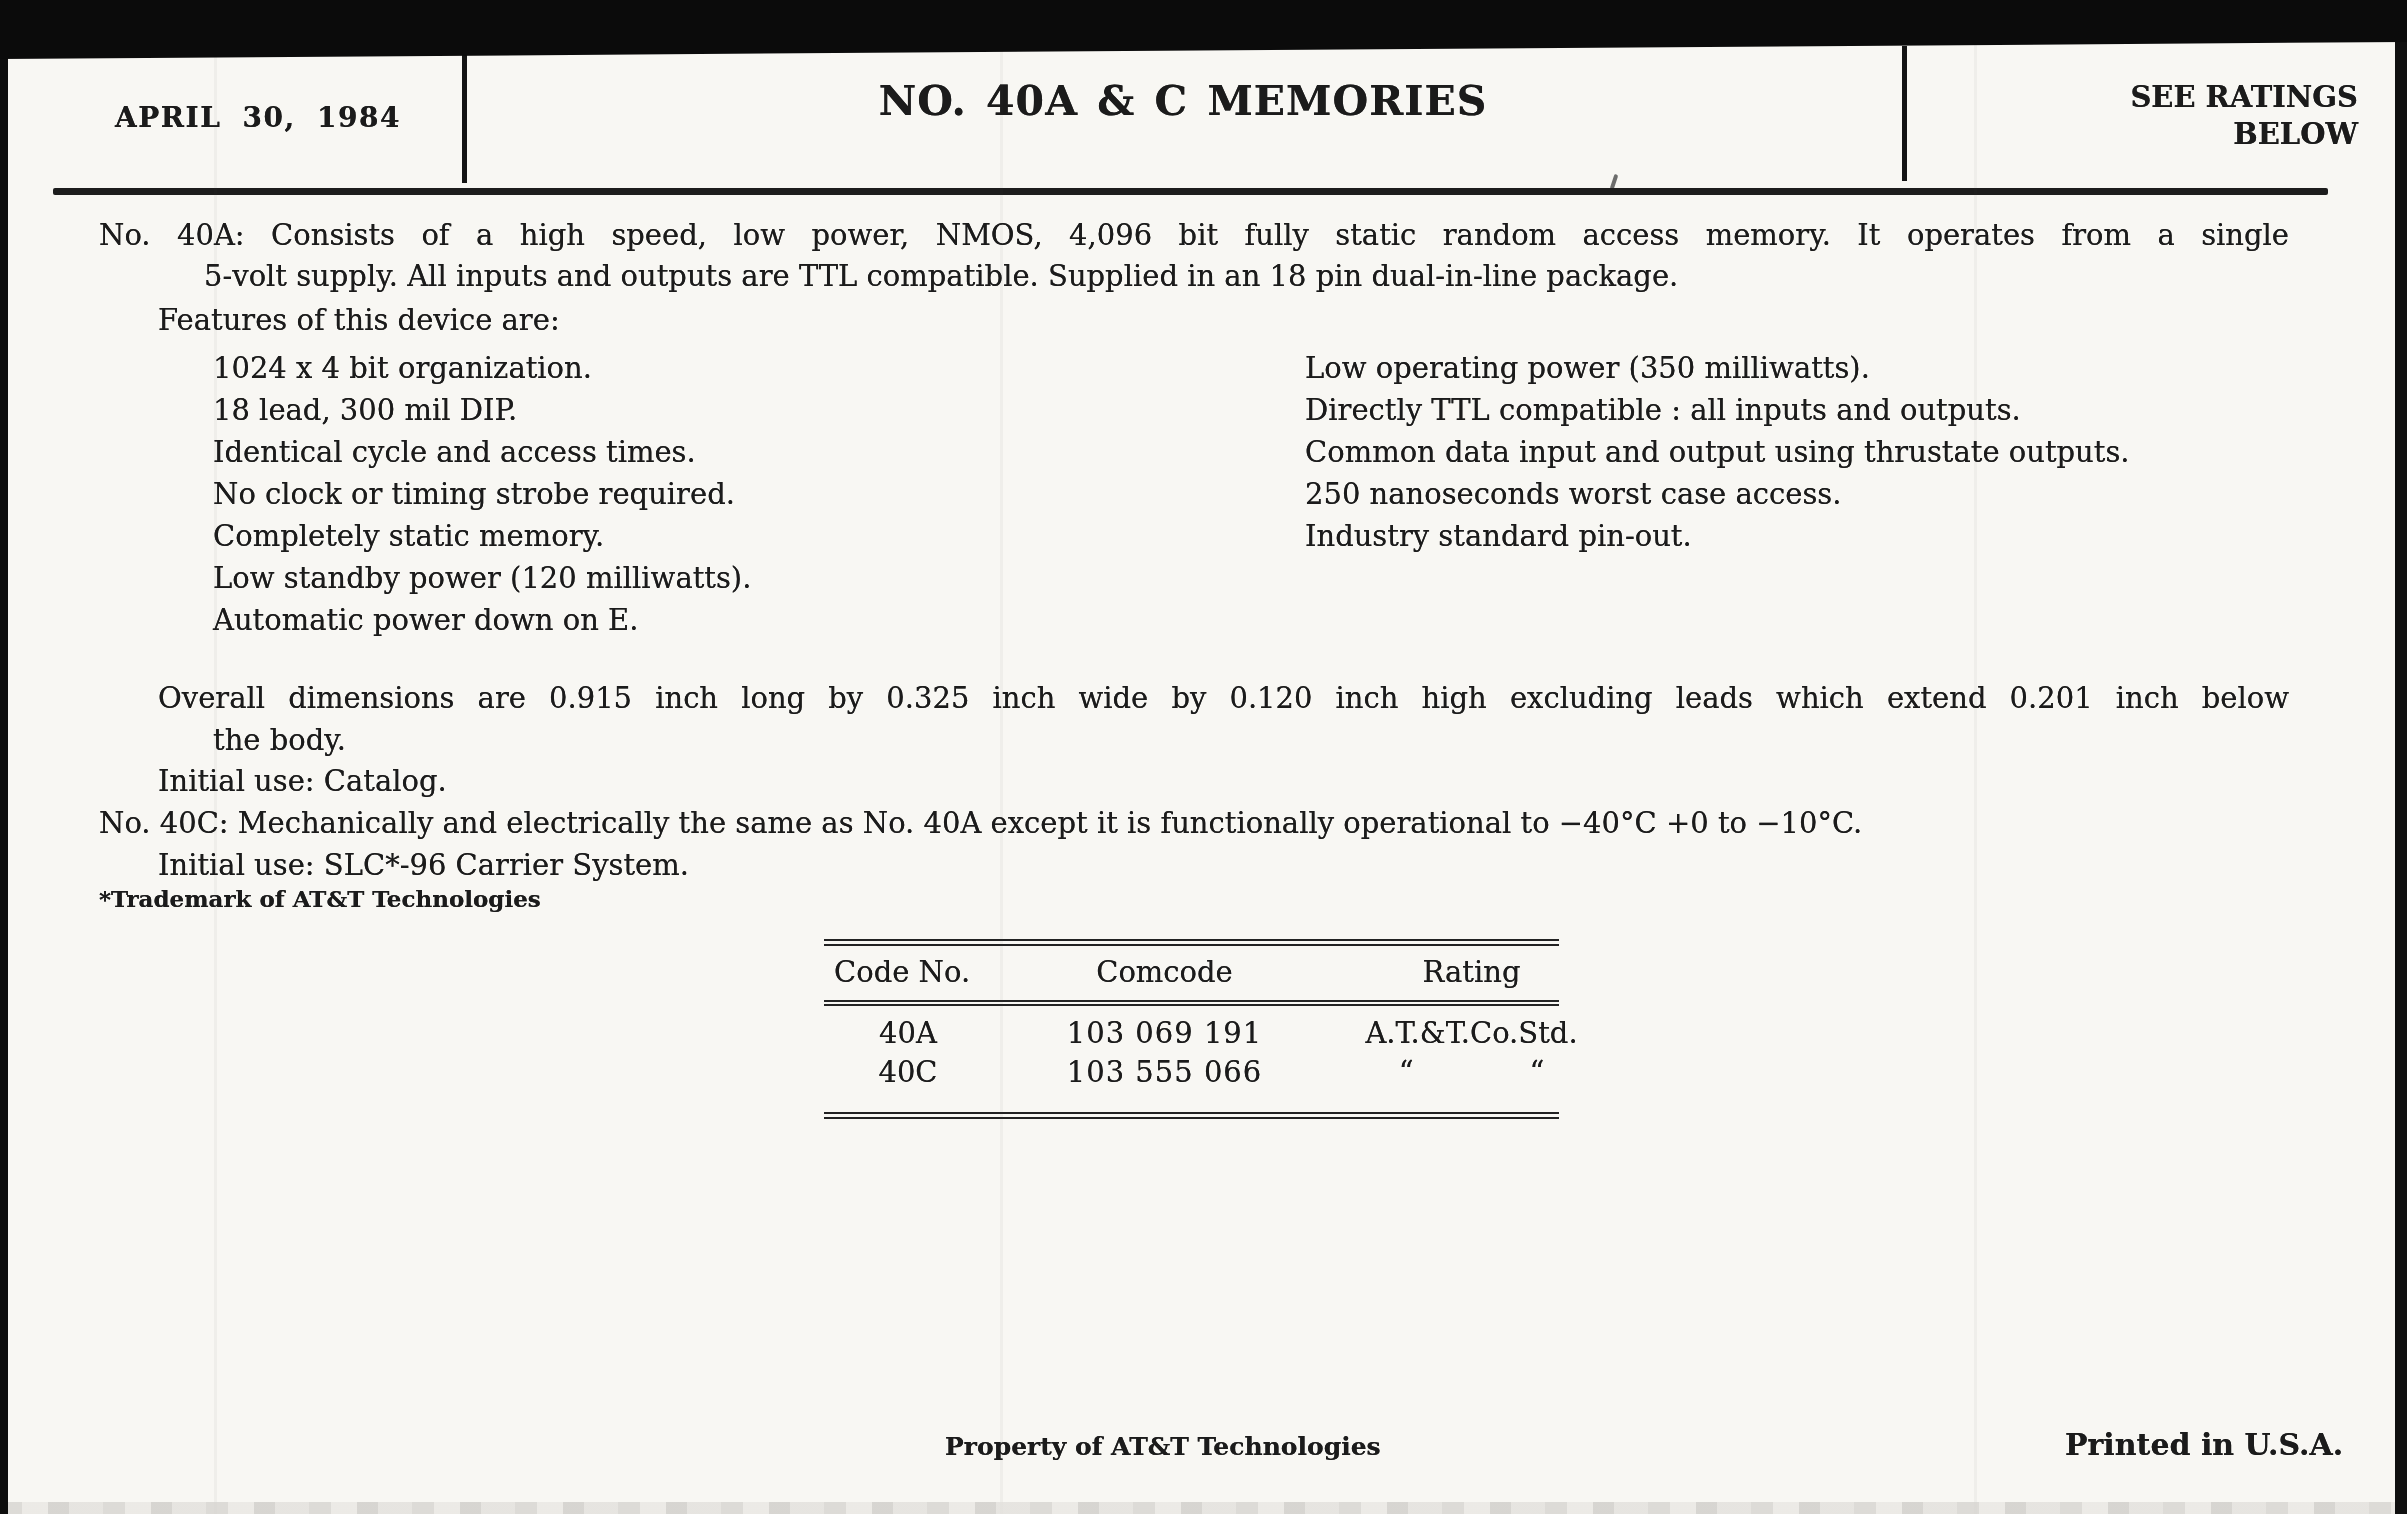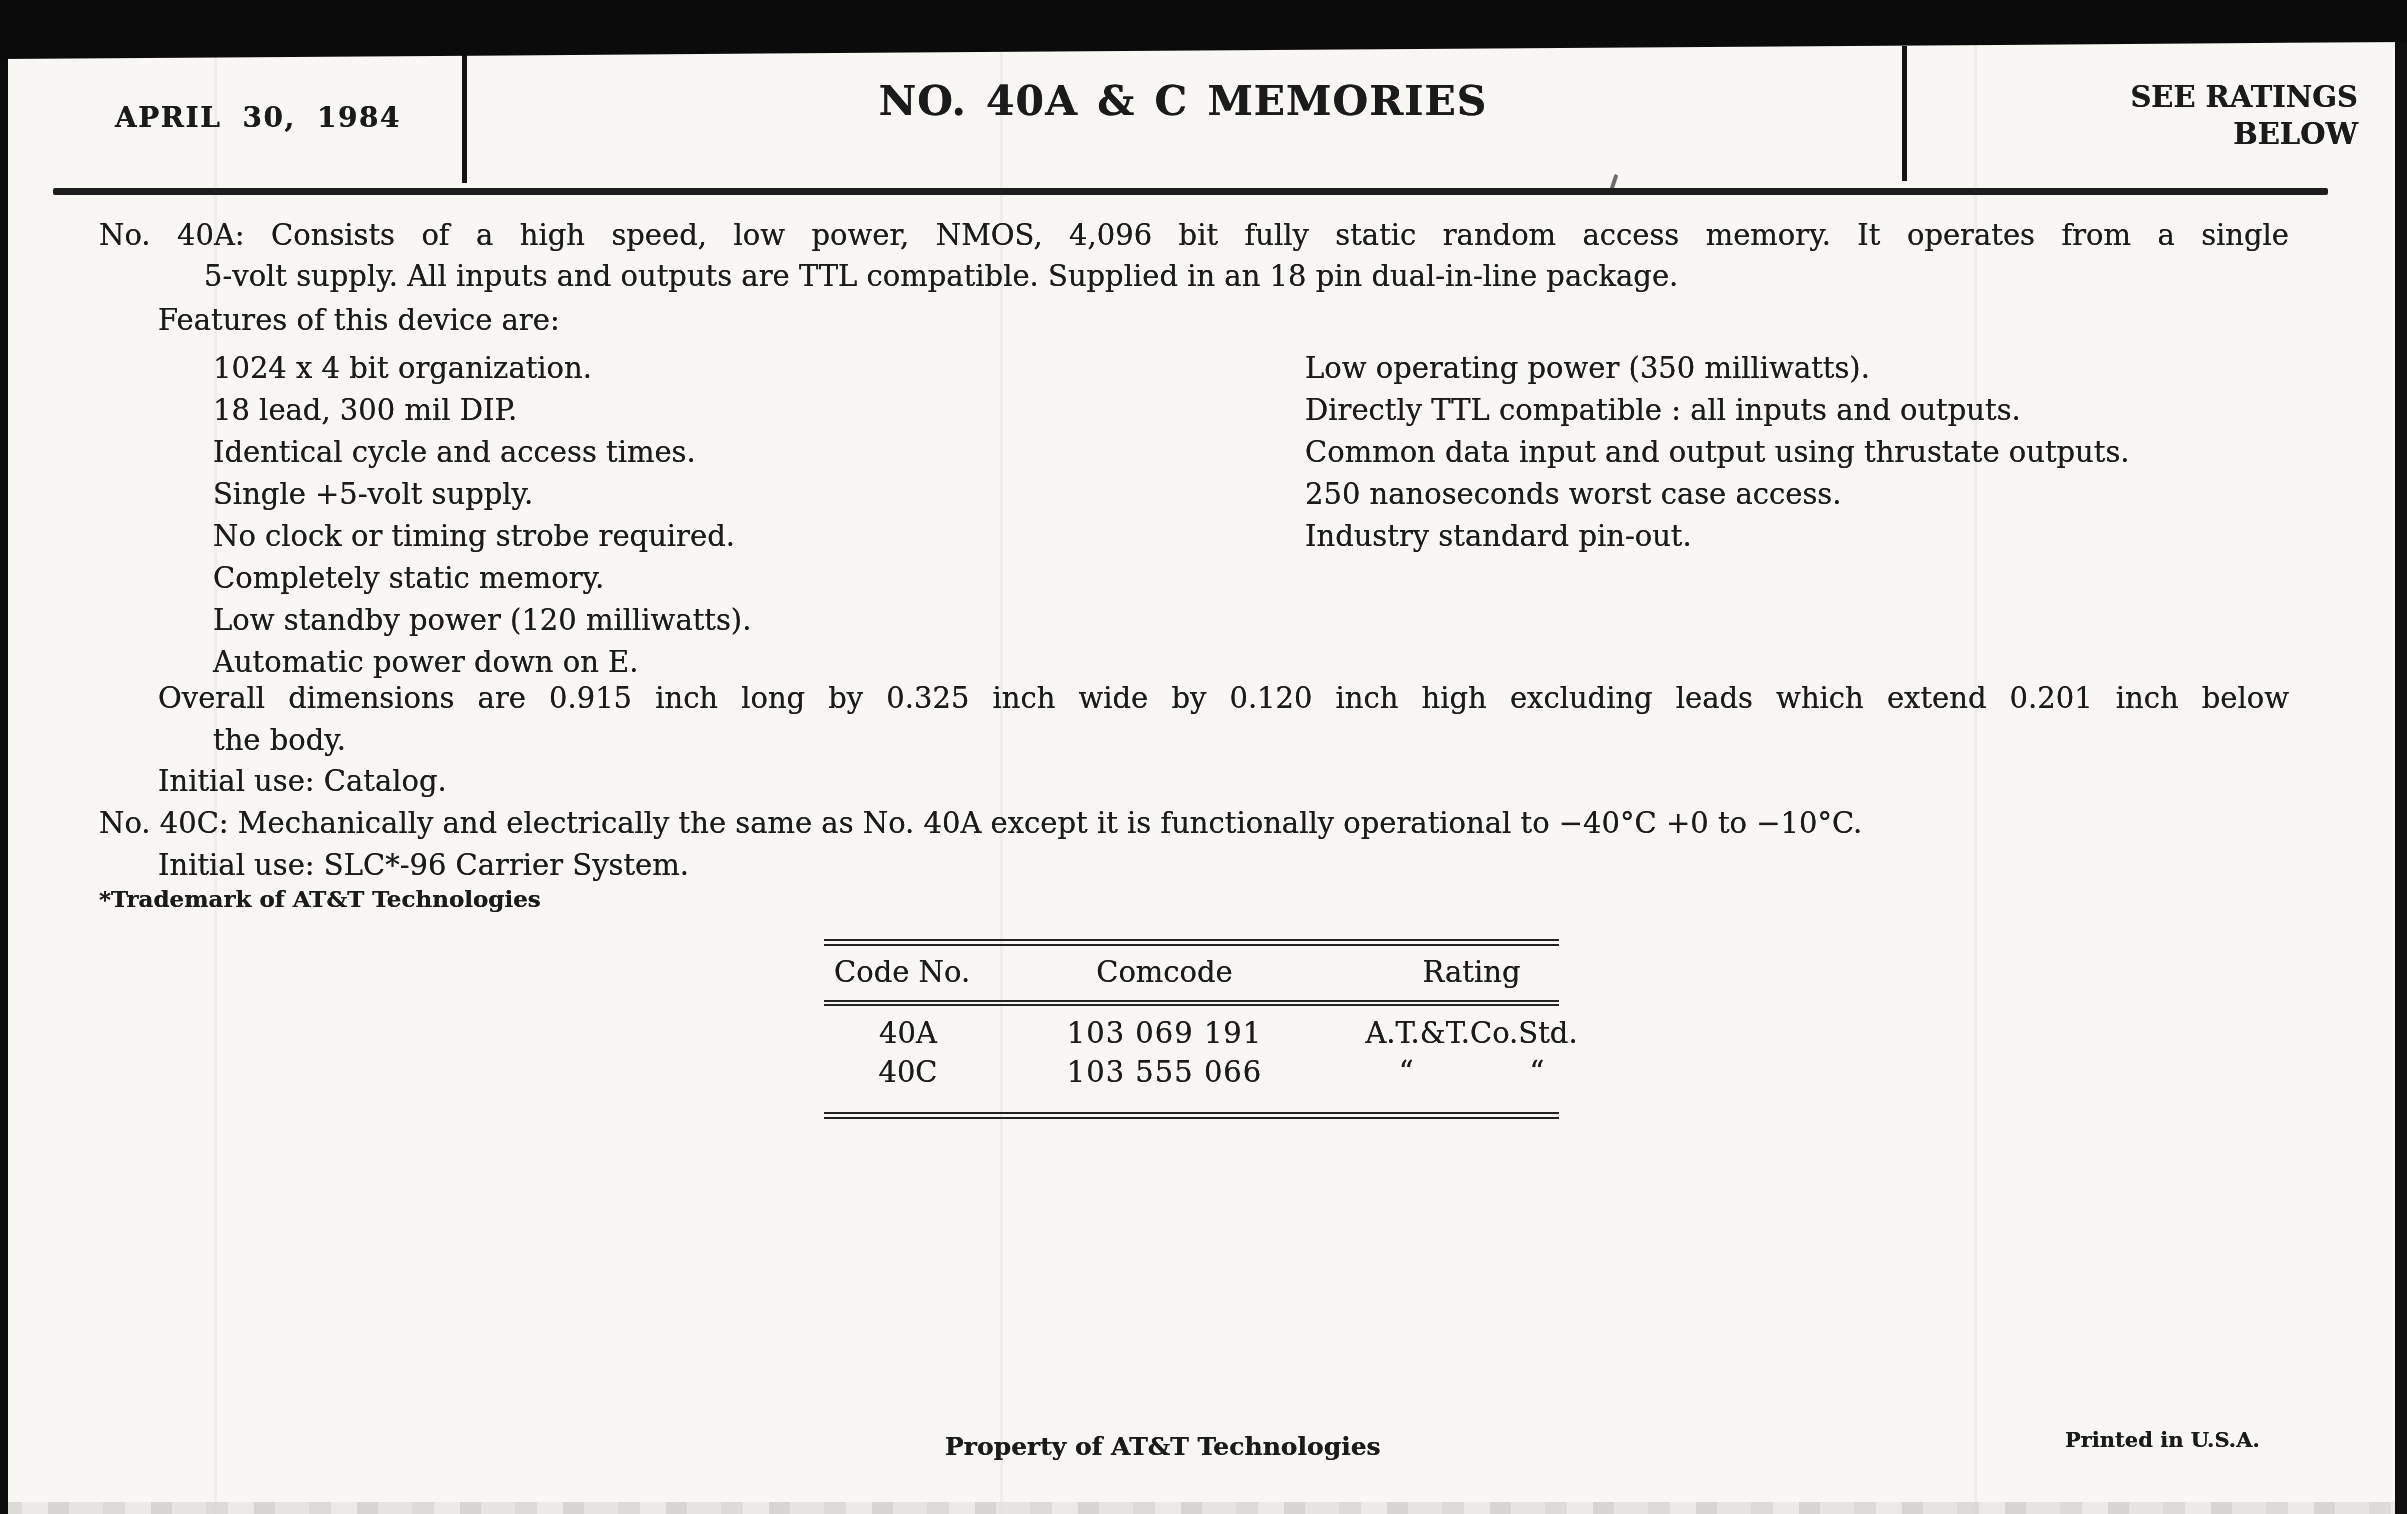--- a/index.html
+++ b/index.html
@@ -52,21 +52,21 @@
   .t-rule.mid{border-top:6px double #242424;}
   .t-grid{display:grid;grid-template-columns:168px 297px 269px;gap:24px;}
   .t-head{padding:9px 0 11px 0;}
   .t-head .c1{padding-left:10px;}
   .t-c{white-space:nowrap;}
   .t-center{text-align:center;}
   .t-body{padding:8px 0 20px 0;line-height:39px;}
   .t-comcode{letter-spacing:1px;}
   
   .footer-property{left:945px;top:1432px;font-size:25px;font-weight:bold;white-space:nowrap;}
-  .footer-printed{left:2065px;top:1427px;font-size:21px;font-weight:bold;white-space:nowrap;}
+  .footer-printed{left:2065px;top:1427px;font-size:30px;font-weight:bold;white-space:nowrap;}
 </style>
 </head>
 <body>
 
 <div class="stage">
 
   <div class="abs scan-band-top"></div>
   <div class="abs scan-strip-left"></div>
   <div class="abs scan-strip-right"></div>
   <div class="abs scan-strip-bottom"></div>
@@ -86,21 +86,20 @@
   <div class="abs header-rule"></div>
 
   <div class="abs bodytext jline ink p40a-l1">No. 40A: Consists of a high speed, low power, NMOS, 4,096 bit fully static random access memory. It operates from a single</div>
   <div class="abs bodytext ink p40a-l2">5-volt supply. All inputs and outputs are TTL compatible. Supplied in an 18 pin dual-in-line package.</div>
   <div class="abs bodytext ink features-intro">Features of this device are:</div>
 
   <div class="abs bodytext ink features-col left">
     <div>1024 x 4 bit organization.</div>
     <div>18 lead, 300 mil DIP.</div>
     <div>Identical cycle and access times.</div>
-    <div>Single +5-volt supply.</div>
     <div>No clock or timing strobe required.</div>
     <div>Completely static memory.</div>
     <div>Low standby power (120 milliwatts).</div>
     <div>Automatic power down on E.</div>
   </div>
 
   <div class="abs bodytext ink features-col right">
     <div>Low operating power (350 milliwatts).</div>
     <div>Directly TTL compatible : all inputs and outputs.</div>
     <div>Common data input and output using thrustate outputs.</div>

